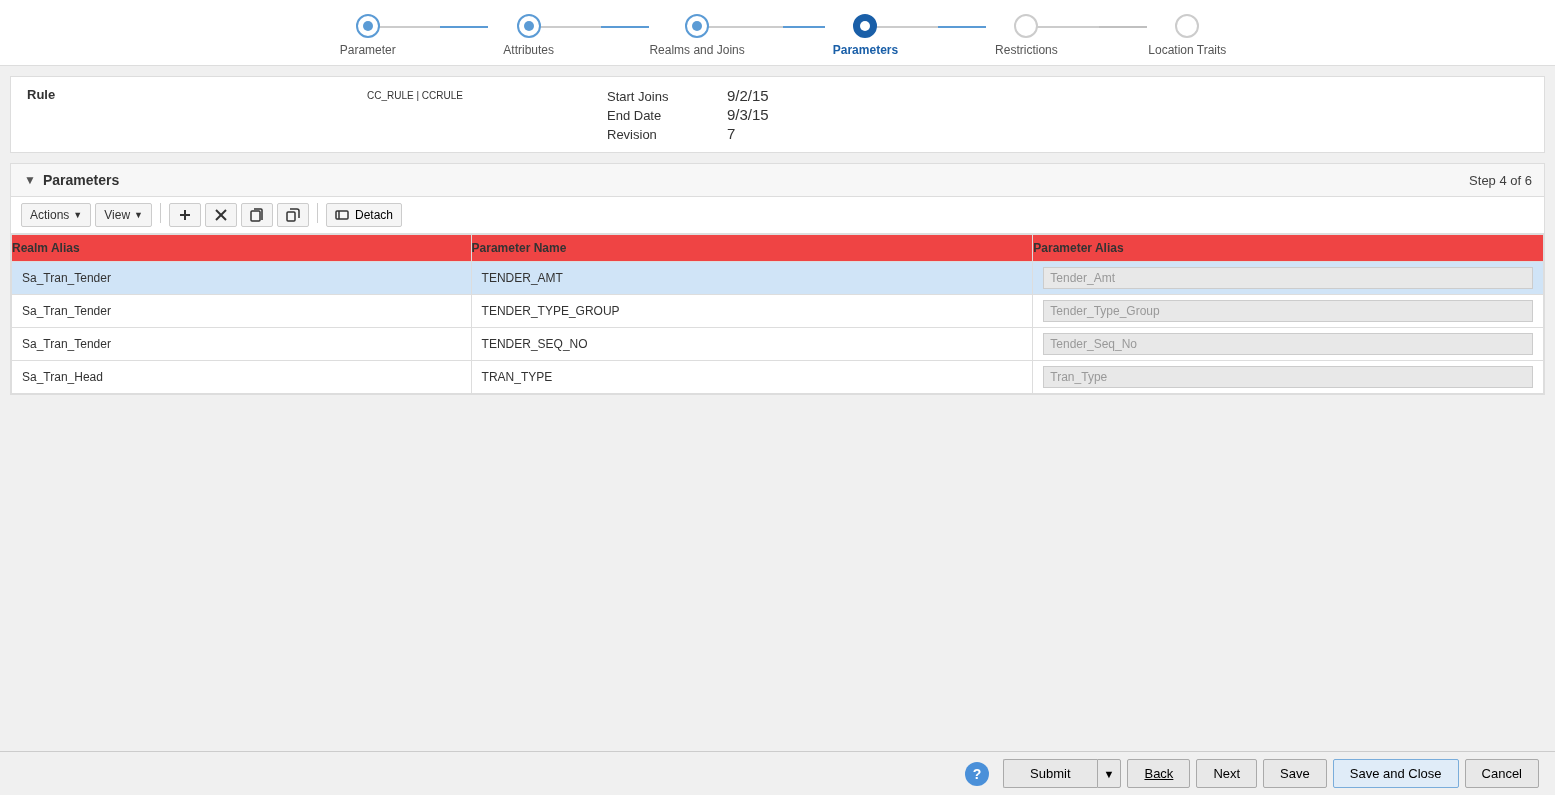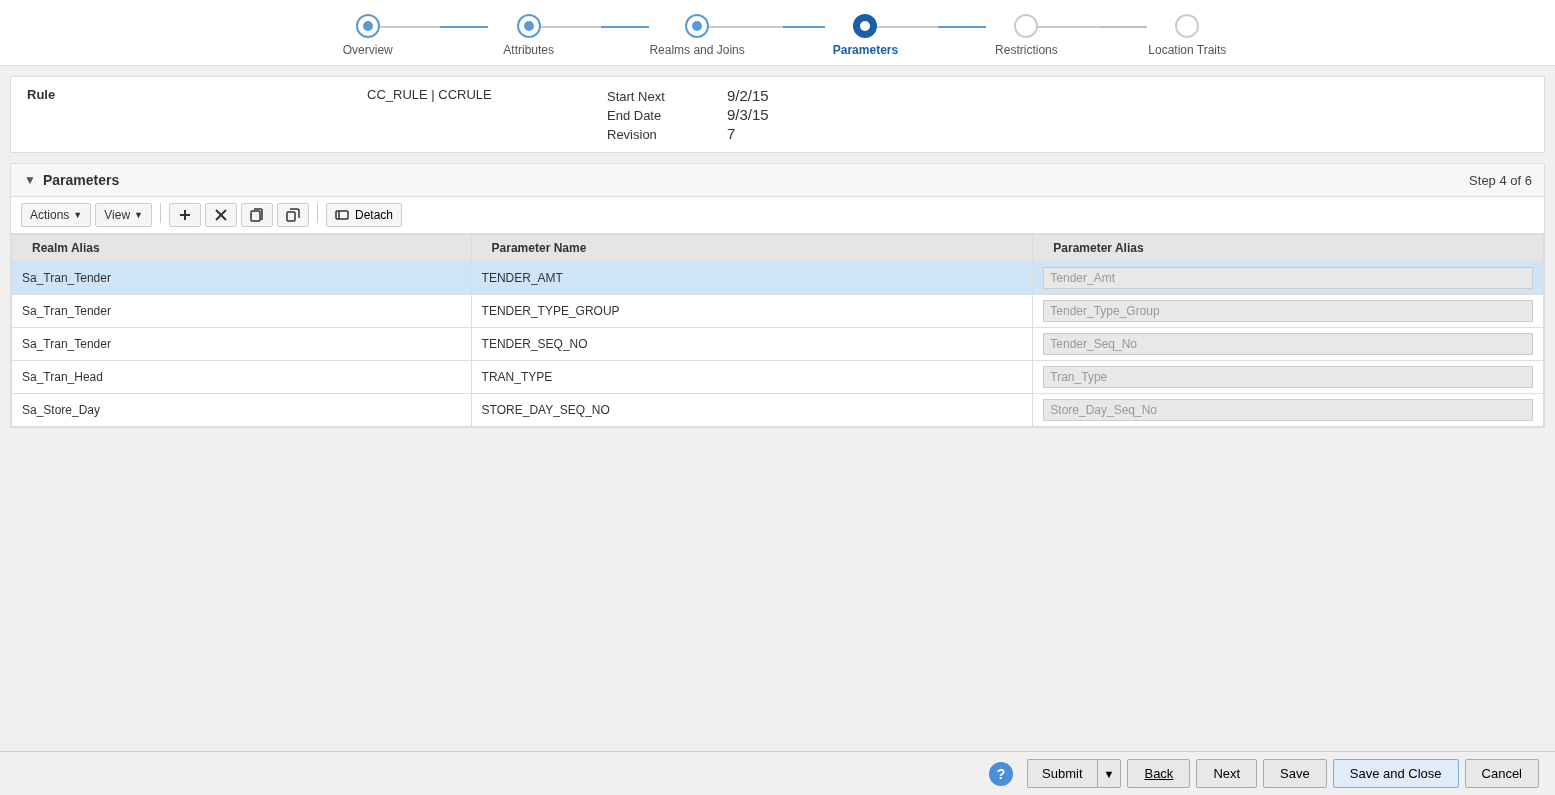--- a/index.html
+++ b/index.html
@@ -202,23 +202,23 @@
       font-size: 9px;
       margin-left: 2px;
     }
 
     
     .data-table {
       width: 100%;
       border-collapse: collapse;
     }
     .data-table th {
-      background: #e5e5e5;
+      background: #ef4444;
       border: 1px solid #ddd;
-      padding: 6px 20px;
+      padding: 6px 0;
       text-align: left;
       font-weight: bold;
       font-size: 12px;
     }
     .data-table td {
       border: 1px solid #ddd;
       padding: 5px 10px;
       font-size: 12px;
     }
     .data-table tr.selected td {
@@ -261,21 +261,21 @@
     }
     .footer-btn.primary {
       background: #e0ecf8;
       border-color: #7aaddb;
     }
     .submit-group {
       display: flex;
       align-items: stretch;
     }
     .submit-main {
-      padding: 6px 14px;
+      padding: 6px 26px;
       border: 1px solid #aaa;
       background: #e8e8e8;
       cursor: pointer;
       font-size: 13px;
       border-radius: 2px 0 0 2px;
       border-right: none;
       text-align: right;
     }
     .submit-dropdown {
       padding: 6px 6px;
@@ -312,21 +312,21 @@
       background: #5b9bd5;
     }
   </style>
 </head>
 <body>
 
 <div class="wizard-steps">
   <div class="wizard-steps-inner" id="steps-container">
       <div class="step-item">
         <div class="step-circle completed"></div>
-        <div class="step-label completed">Overview</div>
+        <div class="step-label completed">Parameter</div>
       </div>
       <div class="step-connector done"></div>
       <div class="step-item">
         <div class="step-circle completed"></div>
         <div class="step-label completed">Attributes</div>
       </div>
       <div class="step-connector done"></div>
       <div class="step-item">
         <div class="step-circle completed"></div>
         <div class="step-label completed">Realms and Joins</div>
@@ -347,25 +347,25 @@
         <div class="step-label inactive">Location Traits</div>
       </div>
     </div>
 </div>
 
 <div class="info-bar">
   <div class="info-bar-rule">
     <span style="font-weight:bold;font-size:13px;">Rule</span>
   </div>
   <div style="min-width:200px;">
-    <span style="font-size:13px;">CC_RULE | CCRULE</span>
+    <span style="font-size:10px;">CC_RULE | CCRULE</span>
   </div>
   <div class="info-section">
     <div class="info-row">
-      <span class="info-field-label">Start Next</span>
+      <span class="info-field-label">Start Joins</span>
       <span class="info-field-value">9/2/15</span>
     </div>
     <div class="info-row">
       <span class="info-field-label">End Date</span>
       <span class="info-field-value">9/3/15</span>
     </div>
     <div class="info-row">
       <span class="info-field-label">Revision</span>
       <span class="info-field-value">7</span>
     </div>
@@ -454,25 +454,20 @@
           <tr>
             <td>Sa_Tran_Tender</td>
             <td>TENDER_SEQ_NO</td>
             <td><input type="text" class="param-alias-input" value="Tender_Seq_No" style=""></td>
           </tr>
           <tr>
             <td>Sa_Tran_Head</td>
             <td>TRAN_TYPE</td>
             <td><input type="text" class="param-alias-input" value="Tran_Type" style=""></td>
           </tr>
-          <tr>
-            <td>Sa_Store_Day</td>
-            <td>STORE_DAY_SEQ_NO</td>
-            <td><input type="text" class="param-alias-input" value="Store_Day_Seq_No" style=""></td>
-          </tr>
         </tbody>
     </table>
   </div>
 </div>
 
 <div class="footer">
   <button class="help-btn">?</button>
   <div class="submit-group">
     <button class="submit-main">Submit</button>
     <button class="submit-dropdown">▼</button>

